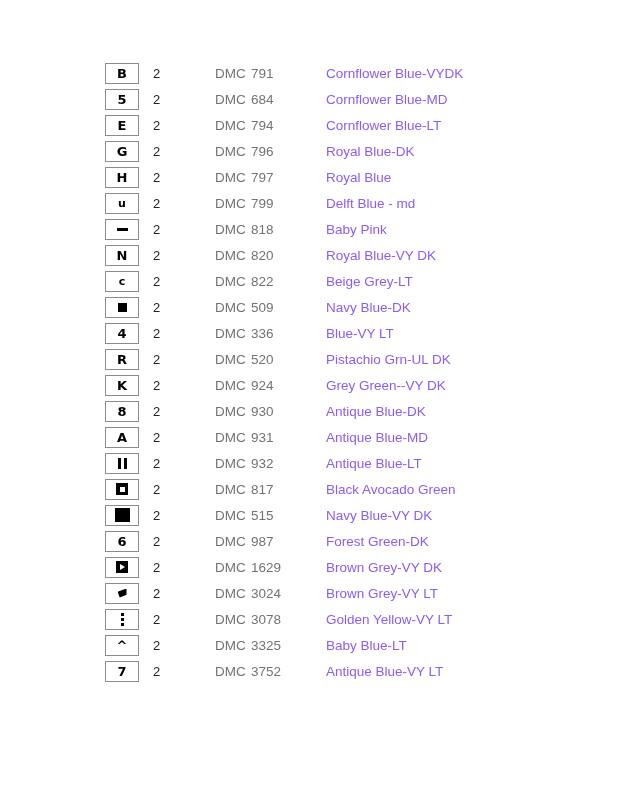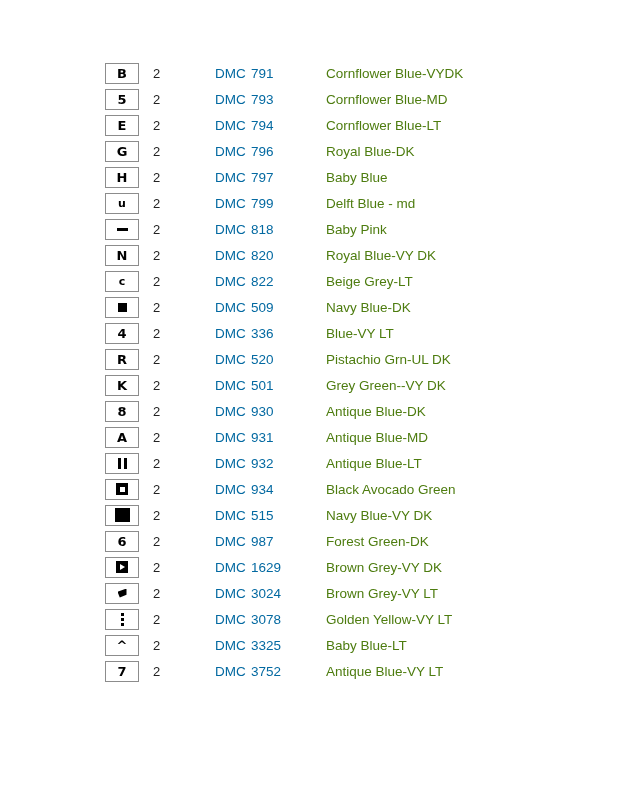--- a/index.html
+++ b/index.html
@@ -181,38 +181,38 @@
     box-sizing: border-box;
     font-size: 13px;
     color: #222222;
   }
 
   
   .col-code {
     width: 110px;
     box-sizing: border-box;
     font-size: 13.5px;
-    color: #0369a1;
+    color: #737373;
     white-space: nowrap;
   }
 
   .code-brand {
     display: inline-block;
     width: 36px;
   }
 
   .code-number {
     display: inline-block;
   }
 
   
   .col-desc {
     box-sizing: border-box;
     font-size: 13.5px;
-    color: #4d7c0f;
+    color: #8b5cf6;
     white-space: nowrap;
     padding-left: 1px !important;
   }
 </style>
 </head>
 <body>
 
 <div id="legend-sheet">
   <table id="legend-table">
     <tbody id="legend-body">
@@ -226,21 +226,21 @@
           <td class="col-code"><span class="code-brand">DMC</span><span class="code-number">791</span></td>
           <td class="col-desc">Cornflower Blue-VYDK</td>
         </tr>
         <tr>
           <td class="col-symbol">
             <div class="symbol-box">
               <span class="symbol-glyph">5</span>
             </div>
           </td>
           <td class="col-count">2</td>
-          <td class="col-code"><span class="code-brand">DMC</span><span class="code-number">793</span></td>
+          <td class="col-code"><span class="code-brand">DMC</span><span class="code-number">684</span></td>
           <td class="col-desc">Cornflower Blue-MD</td>
         </tr>
         <tr>
           <td class="col-symbol">
             <div class="symbol-box">
               <span class="symbol-glyph">E</span>
             </div>
           </td>
           <td class="col-count">2</td>
           <td class="col-code"><span class="code-brand">DMC</span><span class="code-number">794</span></td>
@@ -257,21 +257,21 @@
           <td class="col-desc">Royal Blue-DK</td>
         </tr>
         <tr>
           <td class="col-symbol">
             <div class="symbol-box">
               <span class="symbol-glyph">H</span>
             </div>
           </td>
           <td class="col-count">2</td>
           <td class="col-code"><span class="code-brand">DMC</span><span class="code-number">797</span></td>
-          <td class="col-desc">Baby Blue</td>
+          <td class="col-desc">Royal Blue</td>
         </tr>
         <tr>
           <td class="col-symbol">
             <div class="symbol-box">
               <span class="symbol-glyph small">u</span>
             </div>
           </td>
           <td class="col-count">2</td>
           <td class="col-code"><span class="code-brand">DMC</span><span class="code-number">799</span></td>
           <td class="col-desc">Delft Blue - md</td>
@@ -336,21 +336,21 @@
           <td class="col-code"><span class="code-brand">DMC</span><span class="code-number">520</span></td>
           <td class="col-desc">Pistachio Grn-UL DK</td>
         </tr>
         <tr>
           <td class="col-symbol">
             <div class="symbol-box">
               <span class="symbol-glyph">K</span>
             </div>
           </td>
           <td class="col-count">2</td>
-          <td class="col-code"><span class="code-brand">DMC</span><span class="code-number">501</span></td>
+          <td class="col-code"><span class="code-brand">DMC</span><span class="code-number">924</span></td>
           <td class="col-desc">Grey Green--VY DK</td>
         </tr>
         <tr>
           <td class="col-symbol">
             <div class="symbol-box">
               <span class="symbol-glyph">8</span>
             </div>
           </td>
           <td class="col-count">2</td>
           <td class="col-code"><span class="code-brand">DMC</span><span class="code-number">930</span></td>
@@ -376,21 +376,21 @@
           <td class="col-code"><span class="code-brand">DMC</span><span class="code-number">932</span></td>
           <td class="col-desc">Antique Blue-LT</td>
         </tr>
         <tr>
           <td class="col-symbol">
             <div class="symbol-box">
               <span class="glyph-shape sq-inner-mark"></span>
             </div>
           </td>
           <td class="col-count">2</td>
-          <td class="col-code"><span class="code-brand">DMC</span><span class="code-number">934</span></td>
+          <td class="col-code"><span class="code-brand">DMC</span><span class="code-number">817</span></td>
           <td class="col-desc">Black Avocado Green</td>
         </tr>
         <tr>
           <td class="col-symbol">
             <div class="symbol-box">
               <span class="glyph-shape sq-large"></span>
             </div>
           </td>
           <td class="col-count">2</td>
           <td class="col-code"><span class="code-brand">DMC</span><span class="code-number">515</span></td>

